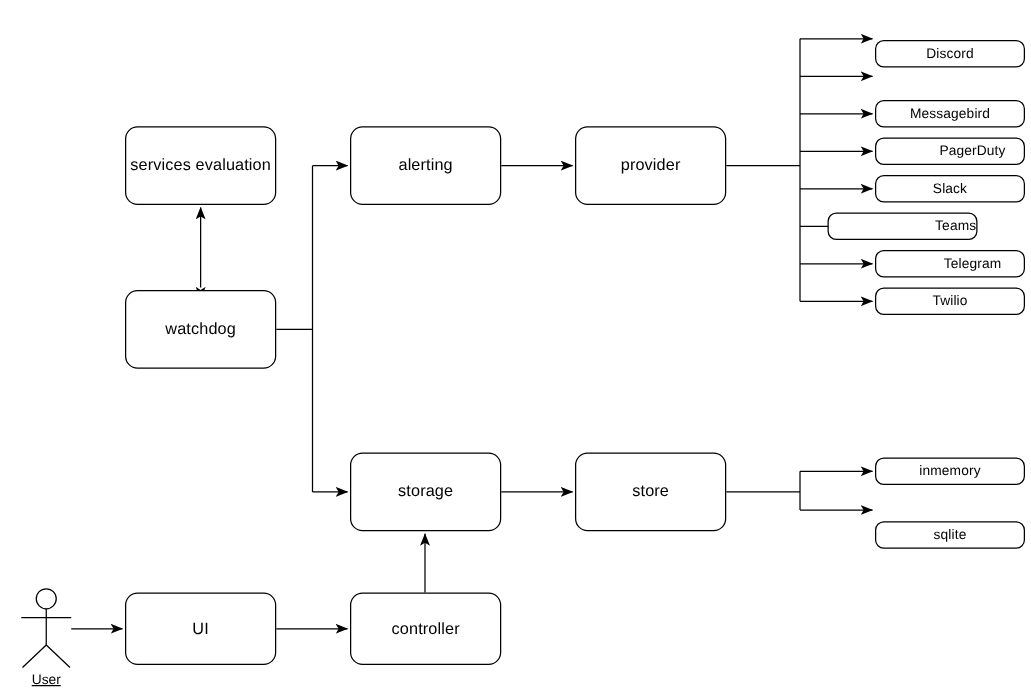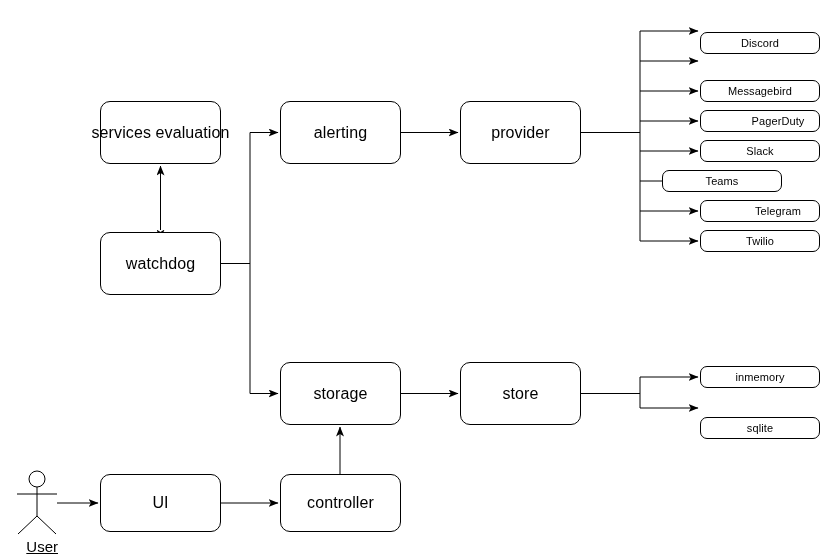--- a/index.html
+++ b/index.html
@@ -26,34 +26,34 @@
   .node {
     position: absolute;
     box-sizing: border-box;
     border: 1px solid #000000;
     background: #ffffff;
     border-radius: 10px;
     display: flex;
     align-items: center;
     justify-content: center;
     color: #000000;
-    font-size: 16px;
+    font-size: 13px;
     line-height: 1.1;
     letter-spacing: 0.1px;
     white-space: nowrap;
   }
   .node.leaf {
     border-radius: 7px;
     font-size: 11px;
   }
   .actor-label {
     position: absolute;
     color: #000000;
-    font-size: 15px;
-    text-align: right;
+    font-size: 11px;
+    text-align: center;
     white-space: nowrap;
     text-decoration: underline;
   }
 </style>
 </head>
 <body>
 
 <div id="canvas">
 
   <svg id="edges" viewBox="0 0 825 558" xmlns="http://www.w3.org/2000/svg">
@@ -149,21 +149,21 @@
   </div>
   <div class="node leaf" style="left:700px; top:80px; width:120px; height:22px;">
     <span>Messagebird</span>
   </div>
   <div class="node leaf" style="left:700px; top:110px; width:120px; height:22px;padding-left:36px;">
     <span>PagerDuty</span>
   </div>
   <div class="node leaf" style="left:700px; top:140px; width:120px; height:22px;">
     <span>Slack</span>
   </div>
-  <div class="node leaf" style="left:662px; top:170px; width:120px; height:22px;">
+  <div class="node leaf" style="left:662px; top:170px; width:120px; height:22px;justify-content:flex-end;">
     <span>Teams</span>
   </div>
   <div class="node leaf" style="left:700px; top:200px; width:120px; height:22px;padding-left:36px;">
     <span>Telegram</span>
   </div>
   <div class="node leaf" style="left:700px; top:230px; width:120px; height:22px;">
     <span>Twilio</span>
   </div>
 
   <div class="node leaf" style="left:700px; top:366px; width:120px; height:22px;">

